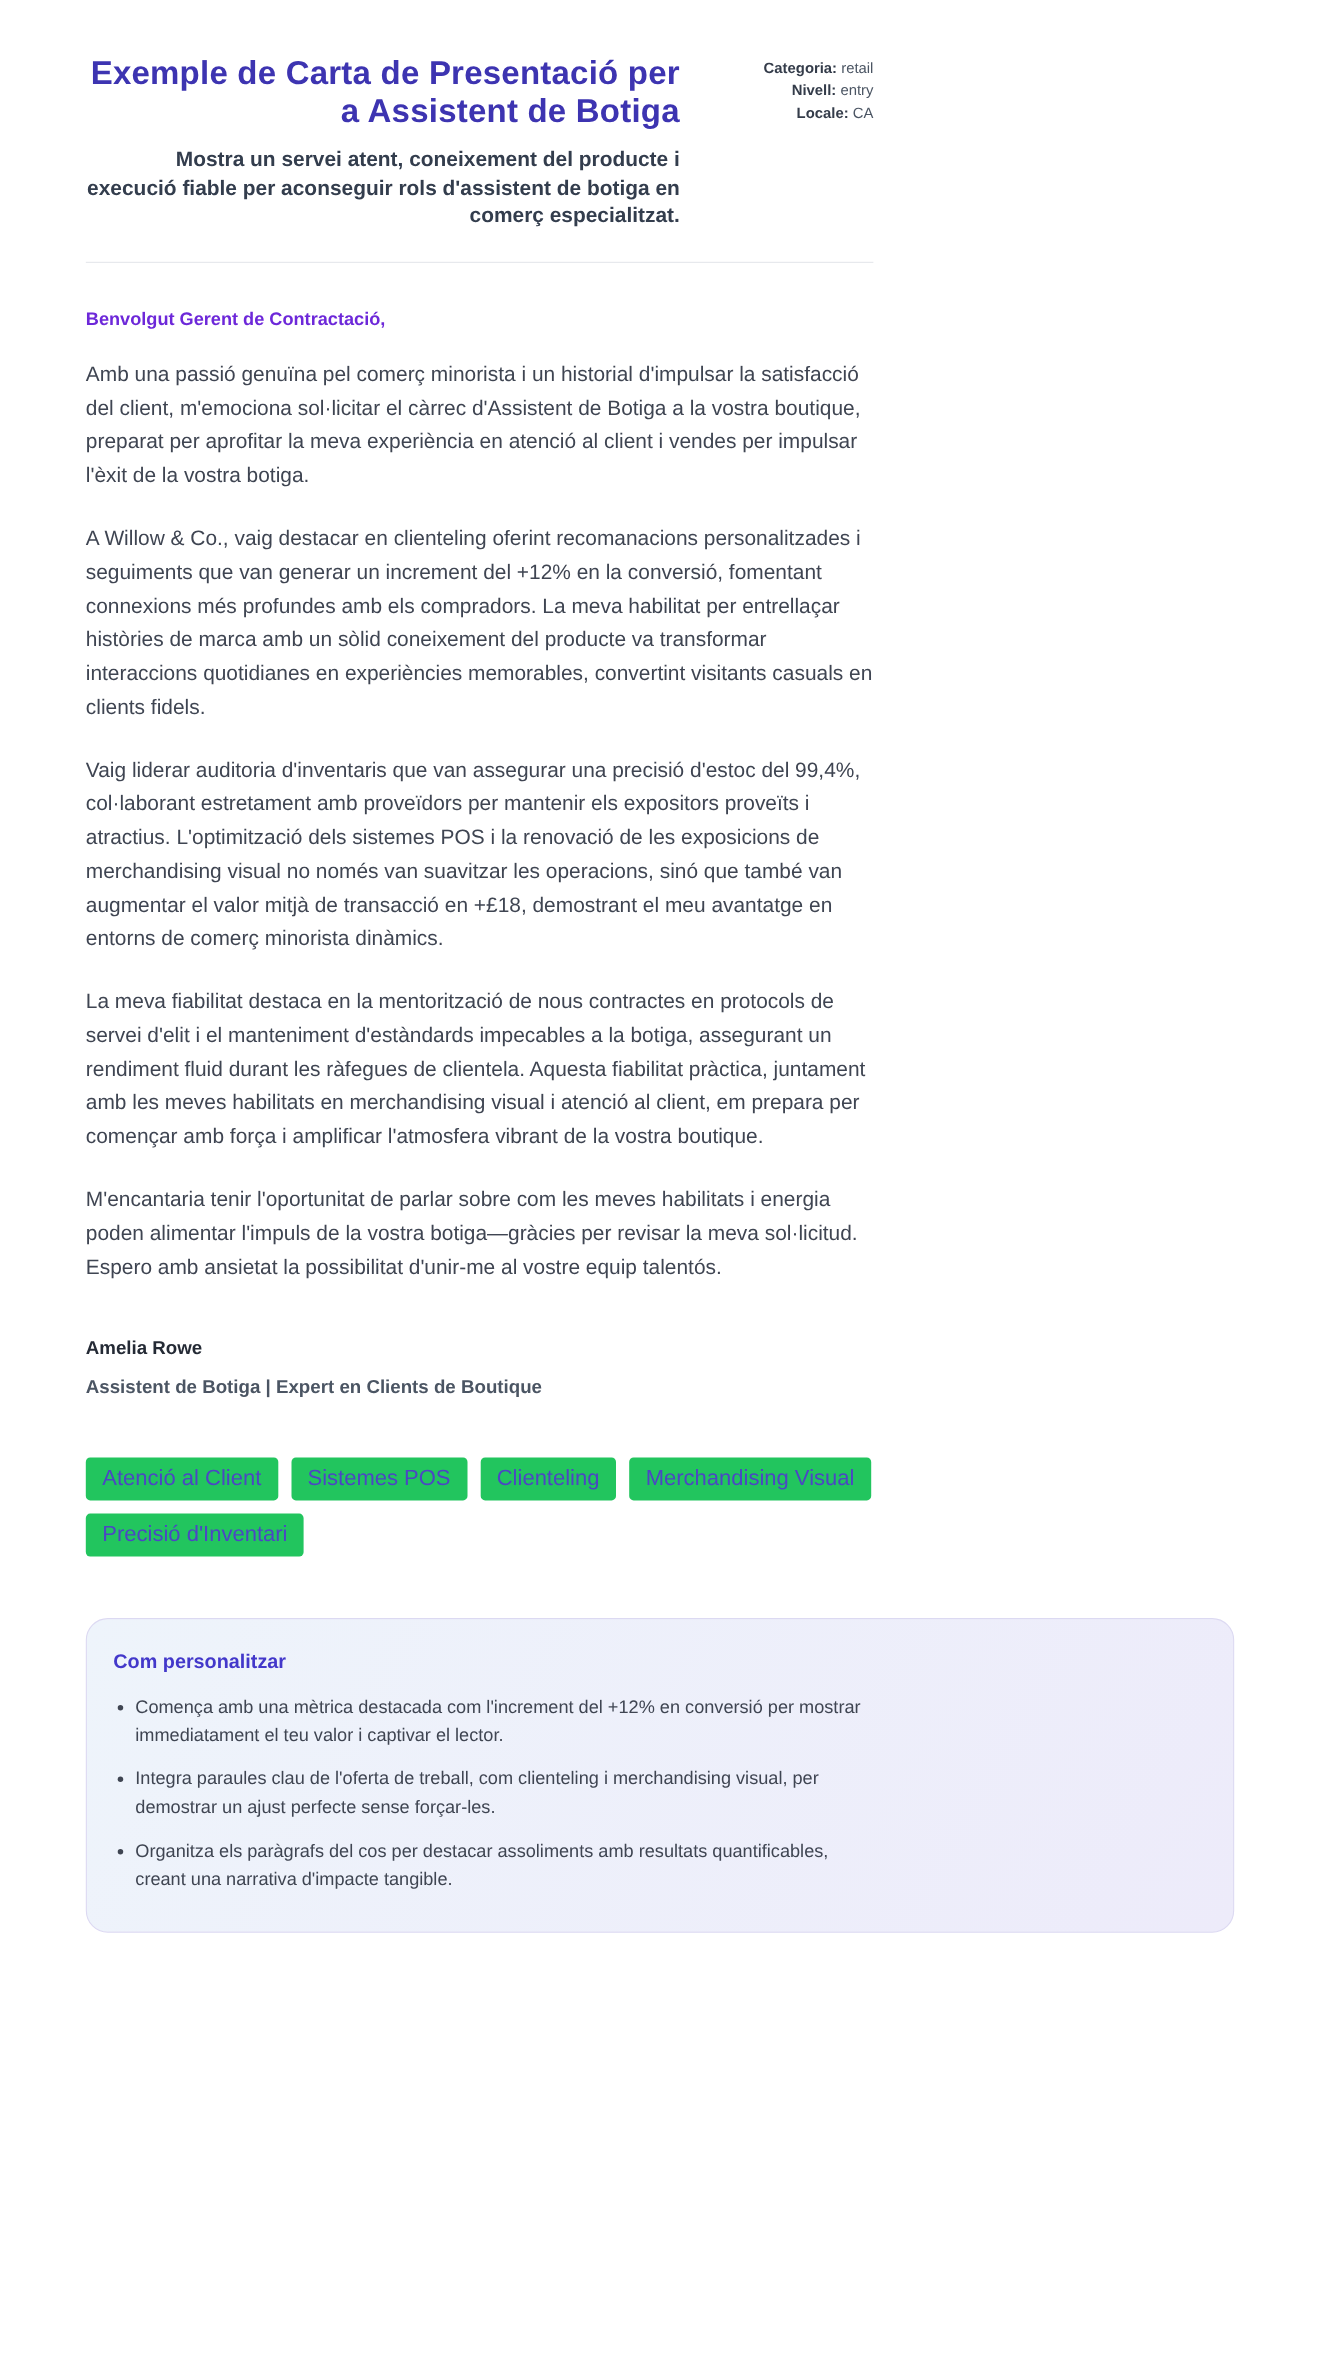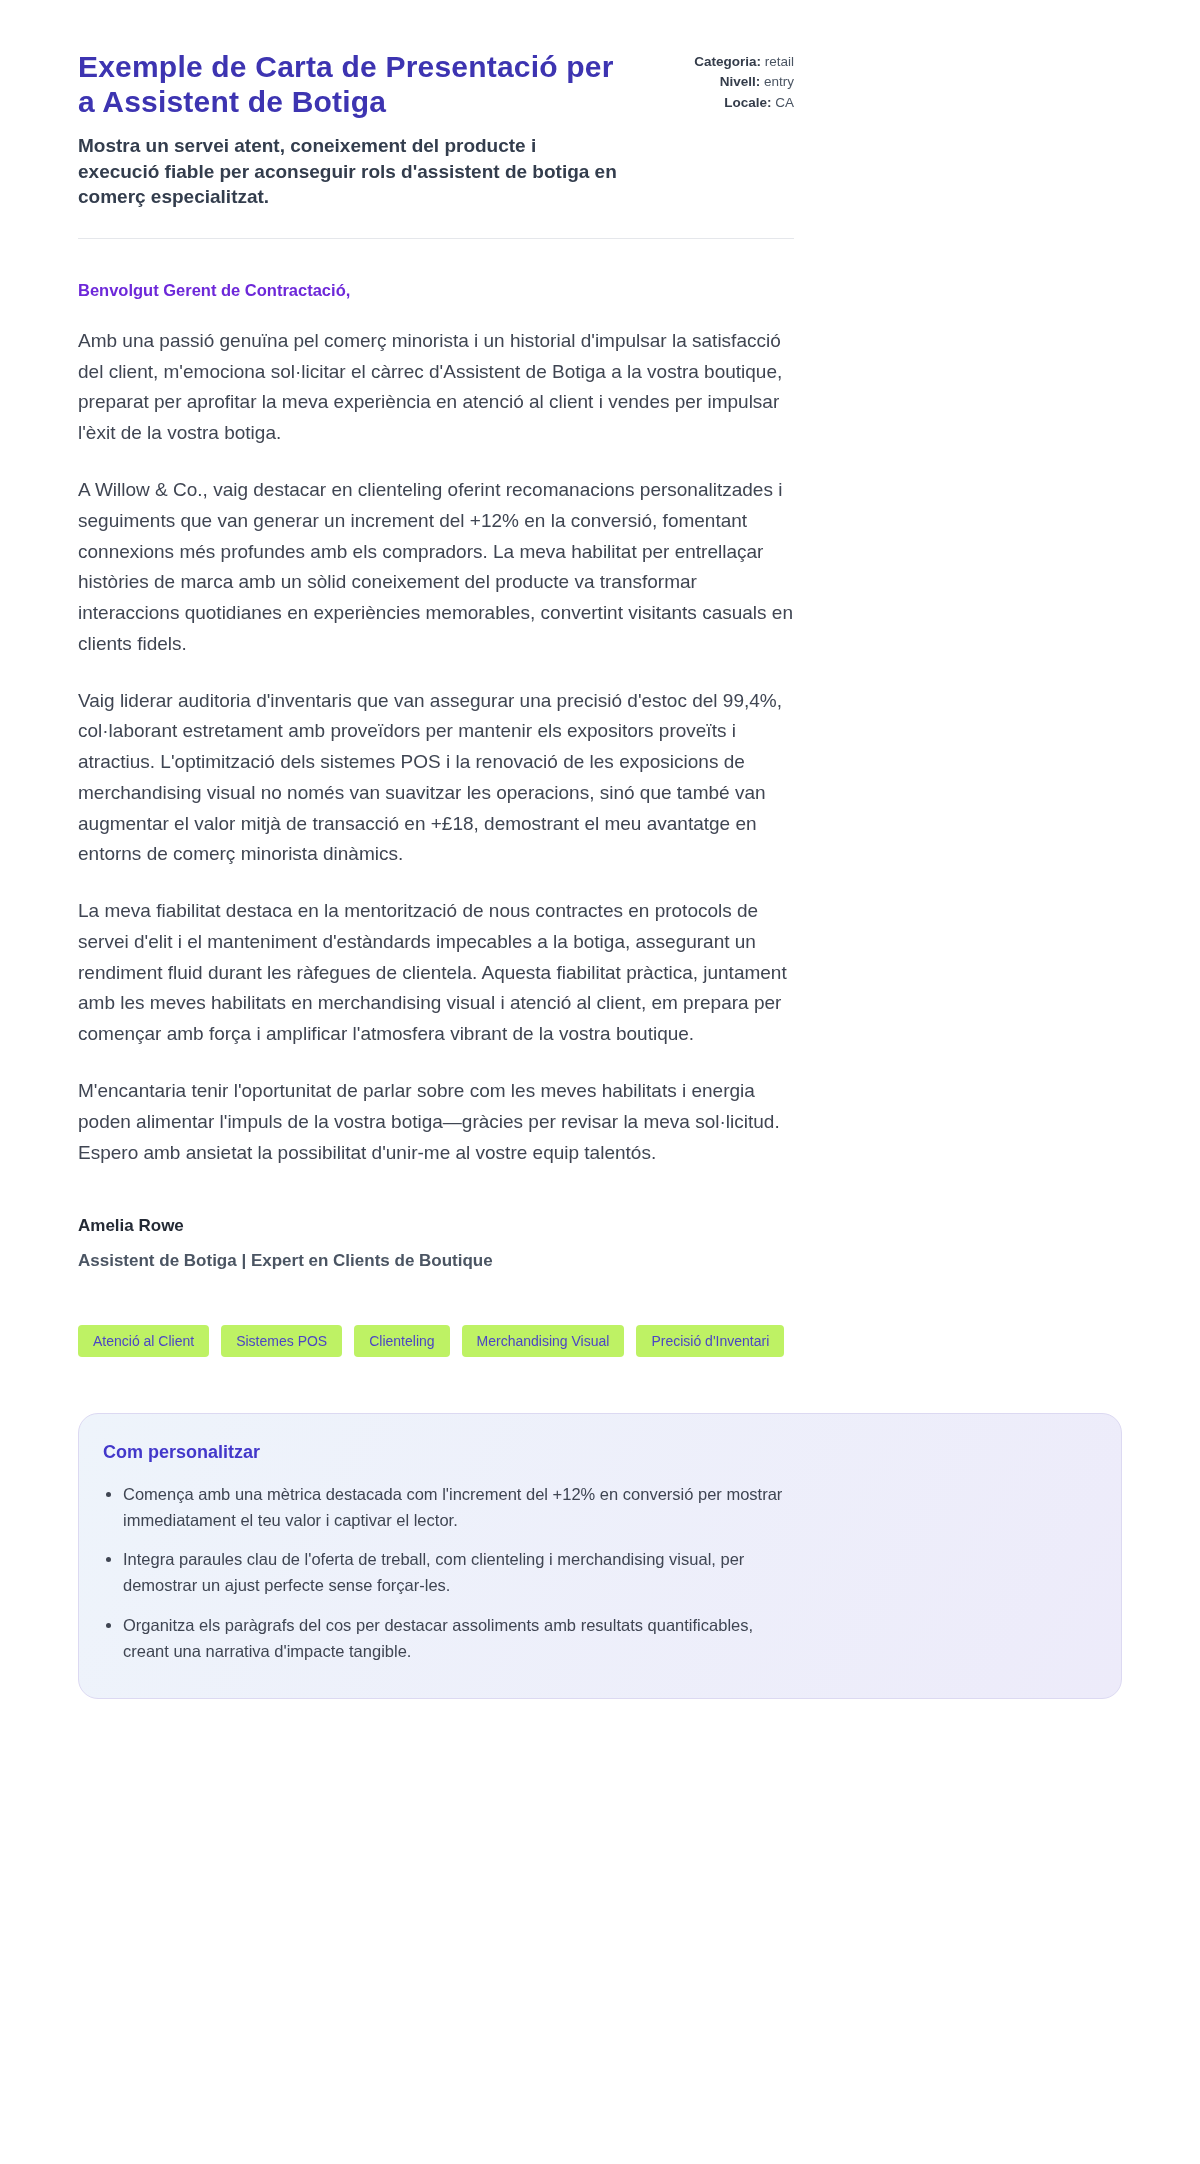--- a/index.html
+++ b/index.html
@@ -17,21 +17,21 @@
     padding-top: 50px;
   }
   .content-col { max-width: 716px; }
 
   
   .doc-header {
     display: flex;
     justify-content: space-between;
     align-items: flex-start;
   }
-  .header-left { width: 540px; }
+  .header-left { width: 540px; text-align: right; }
   .page-title {
     font-size: 30px;
     line-height: 1.15;
     font-weight: bold;
     color: #3d34b1;
     margin-bottom: 14px;
     letter-spacing: 0.2px;
   }
   .page-subtitle {
     font-size: 19px;
@@ -82,23 +82,23 @@
 
   
   .chips {
     margin-top: 54px;
     display: flex;
     flex-wrap: wrap;
     gap: 12px;
   }
   .chip {
     display: inline-block;
-    background: #bef264;
+    background: #22c55e;
     color: #4c46c4;
-    font-size: 14px;
+    font-size: 20px;
     padding: 8px 15px;
     border-radius: 4px;
     white-space: nowrap;
   }
 
   
   .tips {
     margin-top: 56px;
     width: 1044px;
     background: linear-gradient(120deg, #eef4fb 0%, #edebfa 100%);

